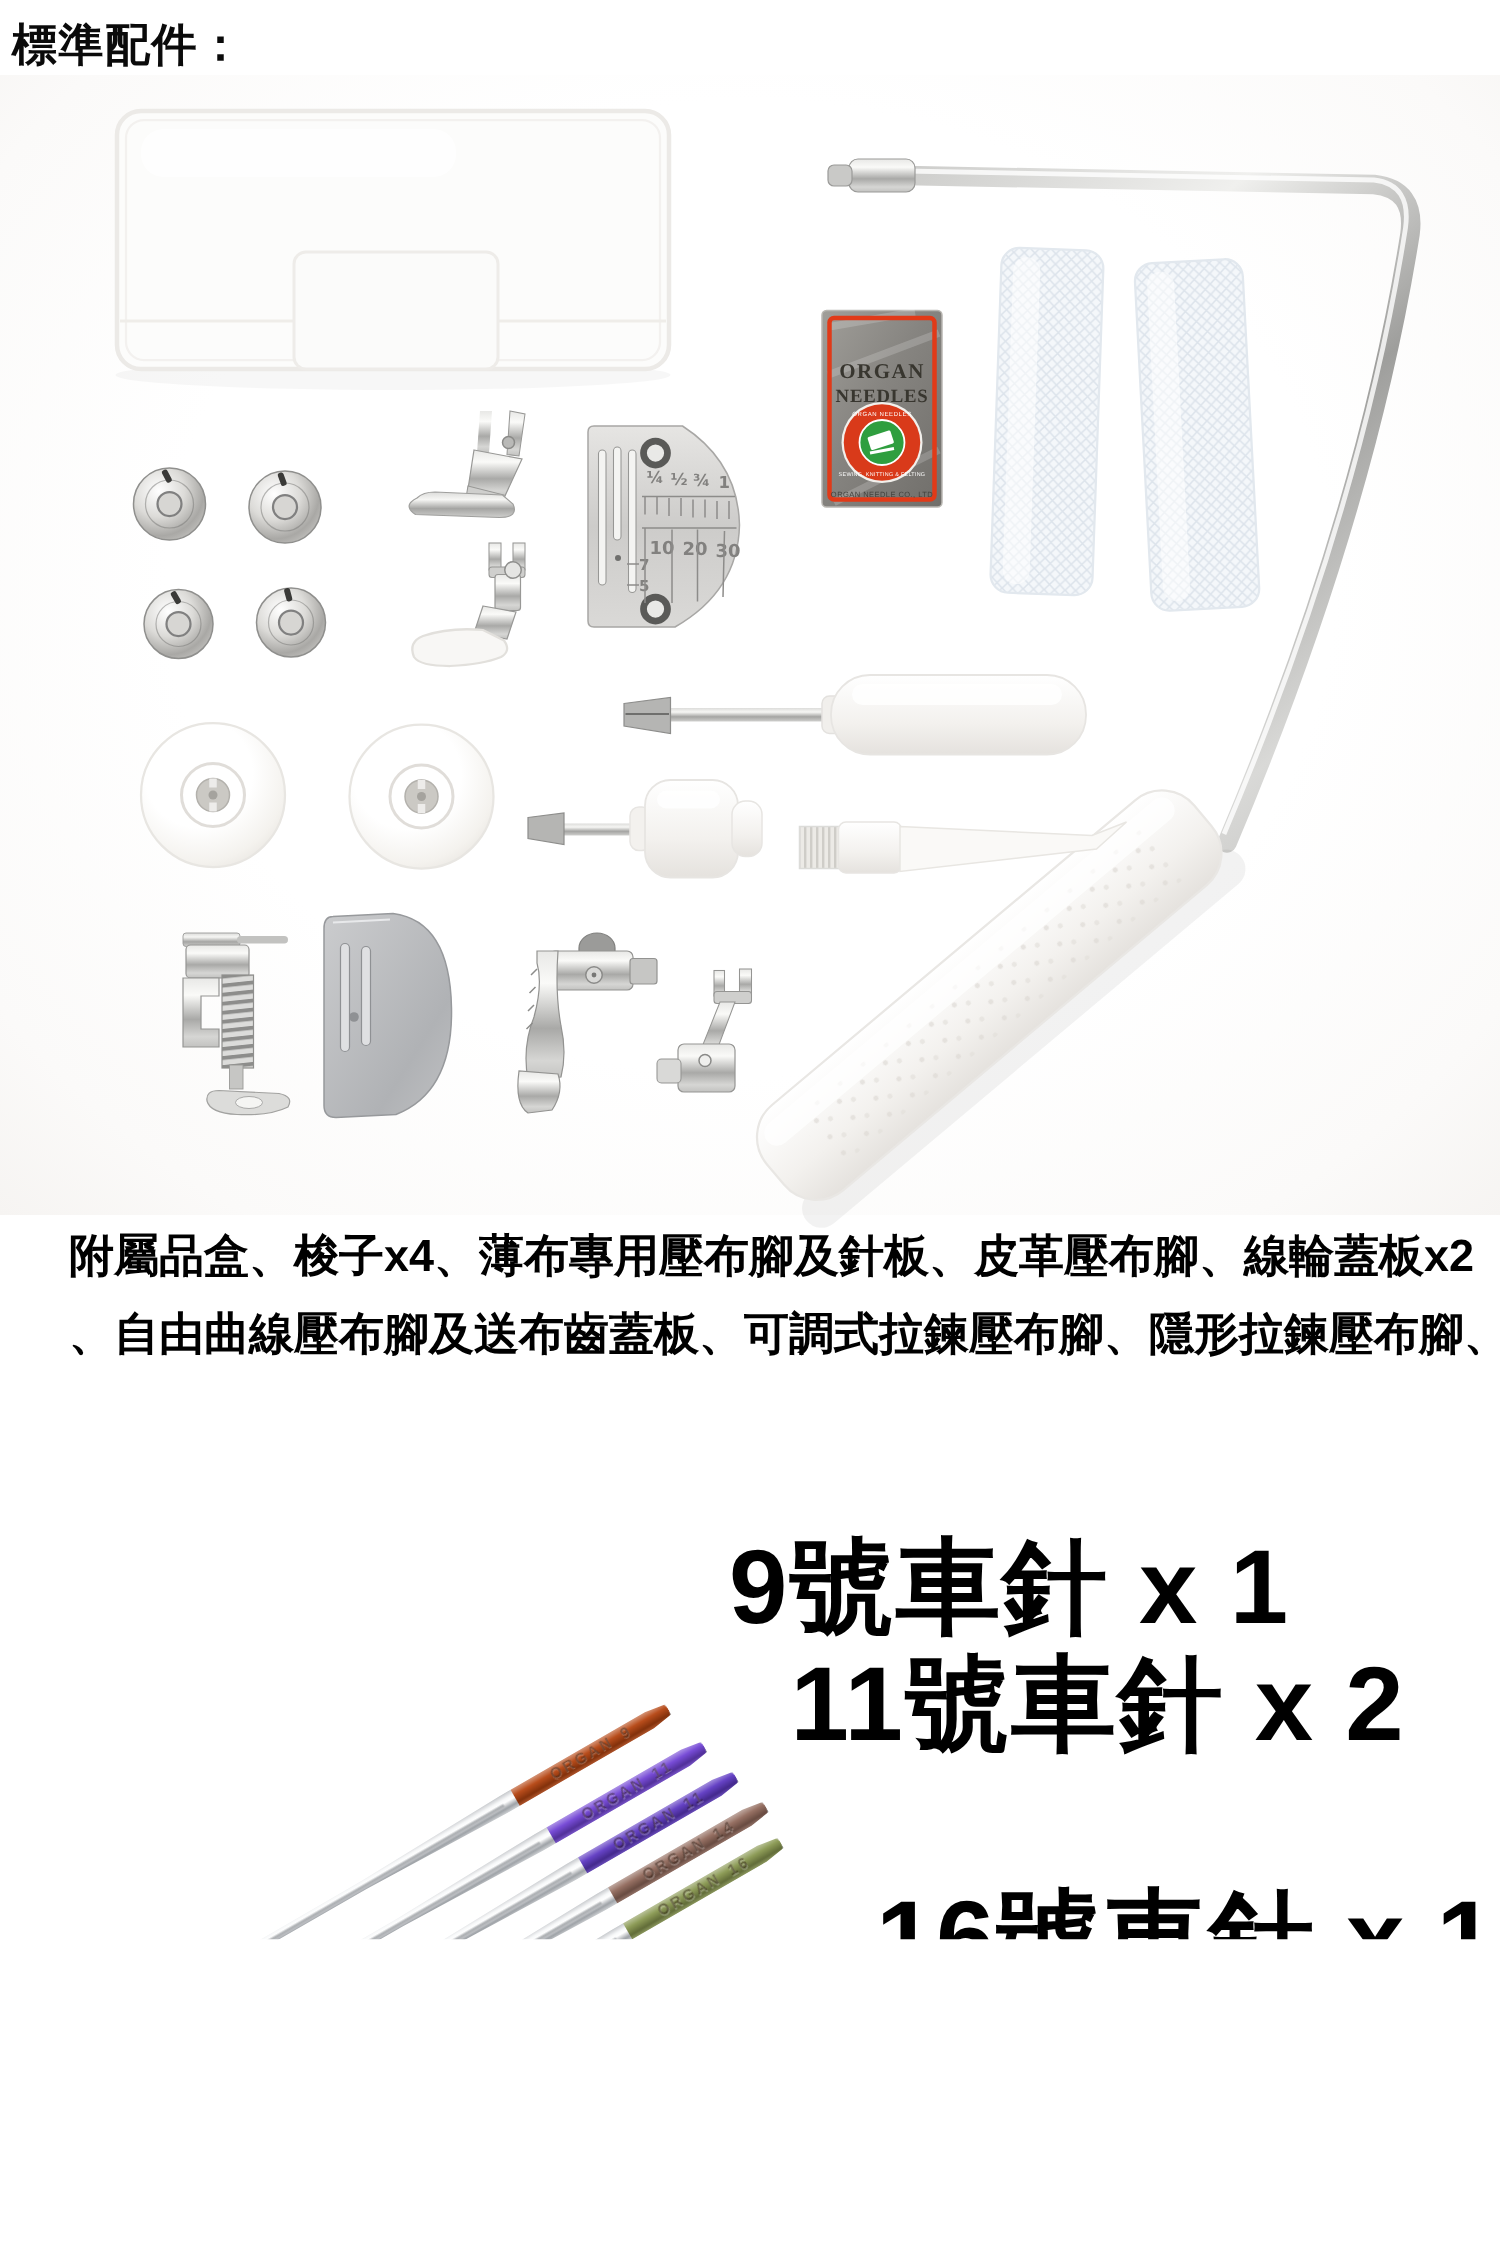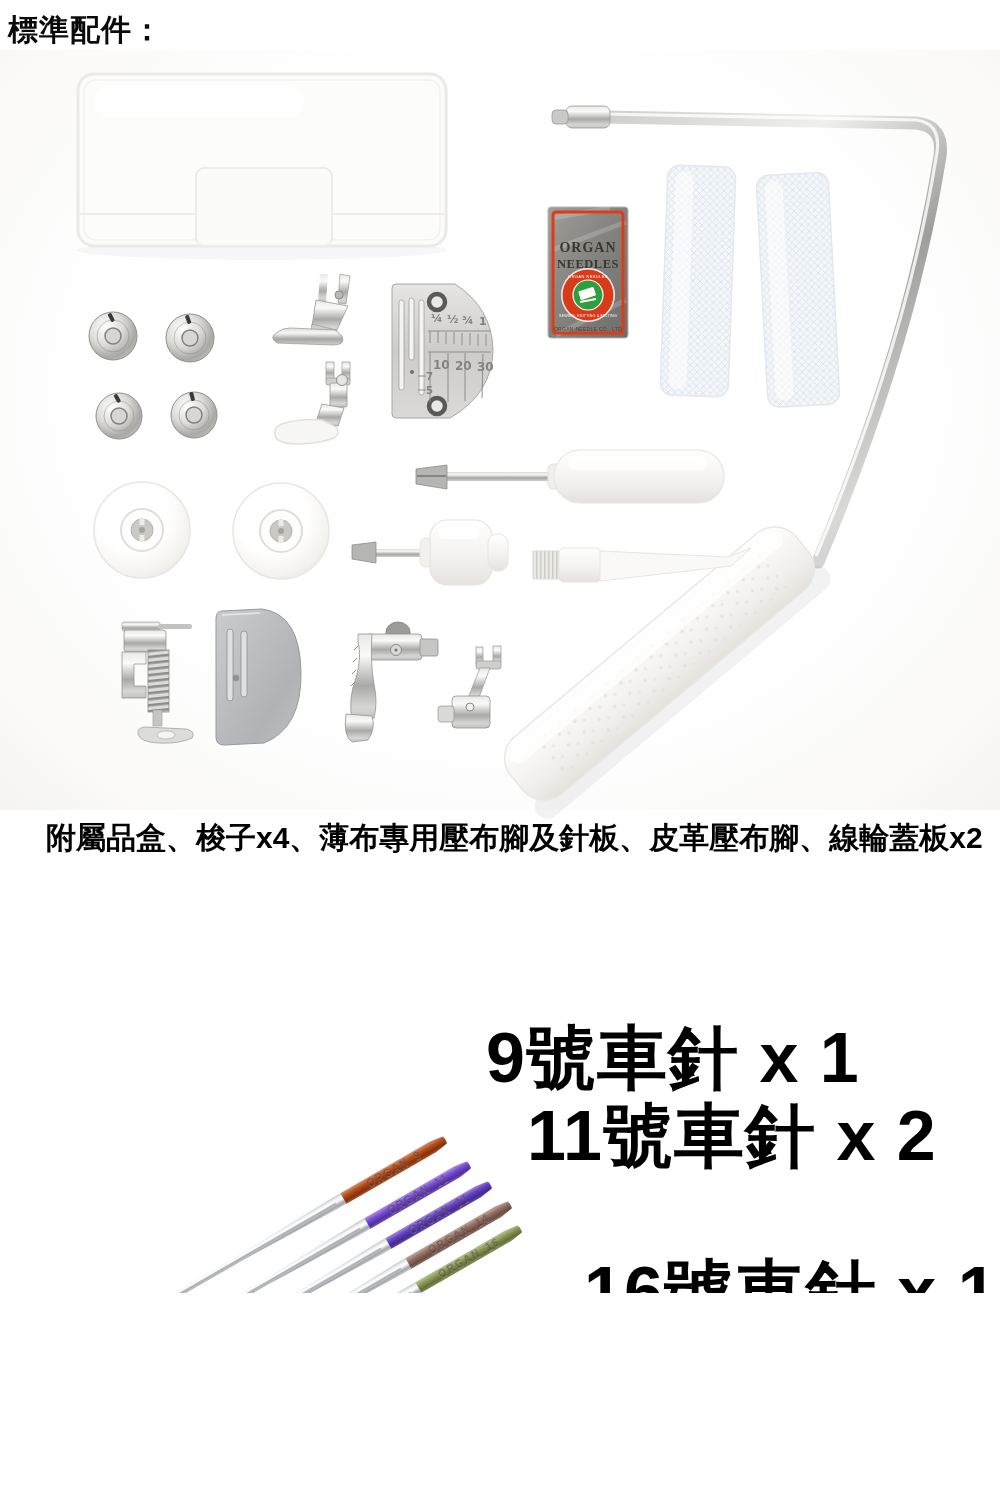--- a/index.html
+++ b/index.html
@@ -322,20 +322,21 @@
         <path d="M480,618 L490,618 L478,650 L468,648 Z" fill="url(#gMetalV)" stroke="#959593" stroke-width=".7"></path>
         <rect x="452" y="646" width="38" height="32" rx="4" fill="url(#gMetalV)" stroke="#959593" stroke-width=".8"></rect>
         <circle cx="470" cy="657" r="4" fill="#efefed" stroke="#8a8a88"></circle>
         <rect x="438" y="656" width="16" height="16" rx="3" fill="#d9d9d7" stroke="#959593" stroke-width=".7"></rect>
       </g>
     </svg>
   </div>
 
   <div class="desc">
     <div>附屬品盒、梭子x4、薄布專用壓布腳及針板、皮革壓布腳、線輪蓋板x2</div>
+    <div>、自由曲線壓布腳及送布齒蓋板、可調式拉鍊壓布腳、隱形拉鍊壓布腳、</div>
   </div>
 
   <div class="count-line count-1">9號車針 x 1</div>
   <div class="count-line count-2">11號車針 x 2</div>
   <div class="count-line count-4">16號車針 x 1</div>
 
   <div class="needle n5">
     <span class="eye"></span>
     <span class="groove"></span>
     <span class="shank" style="background-color: rgb(135, 150, 78);">

